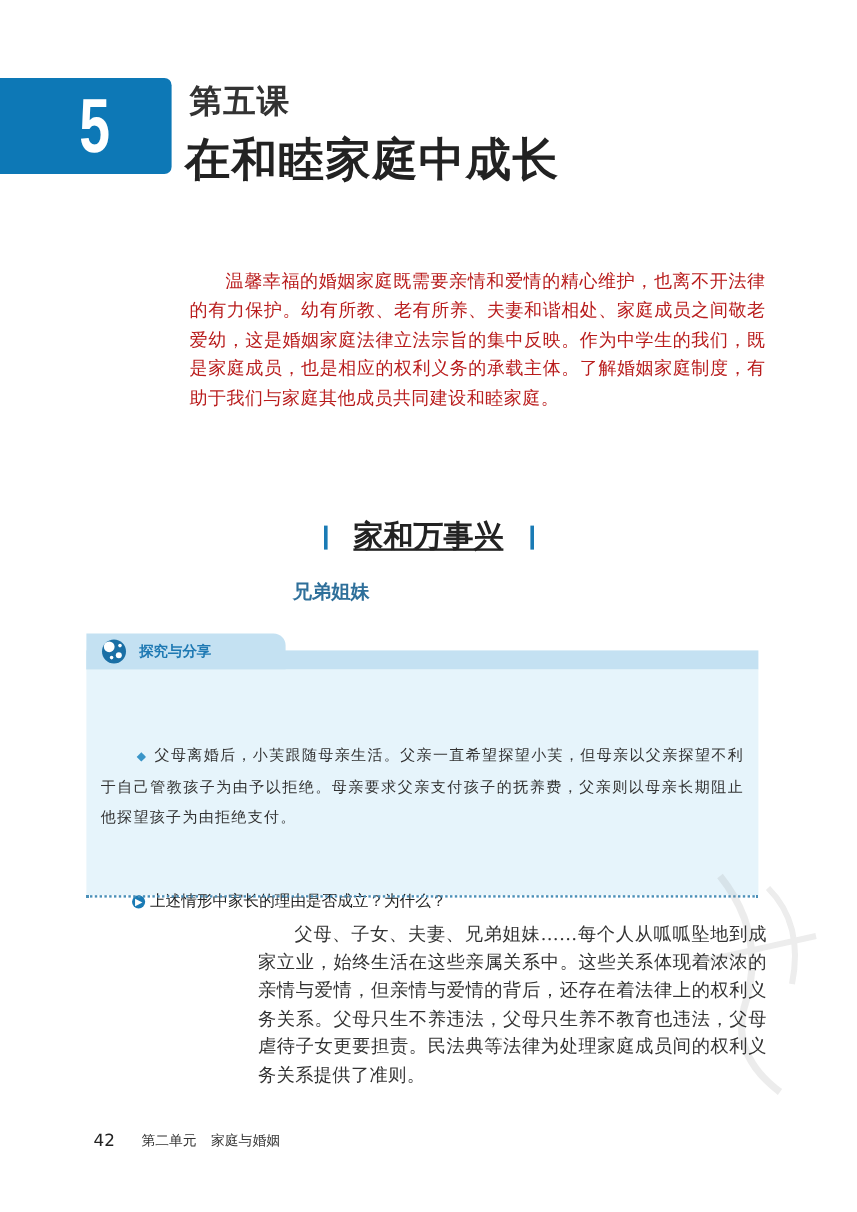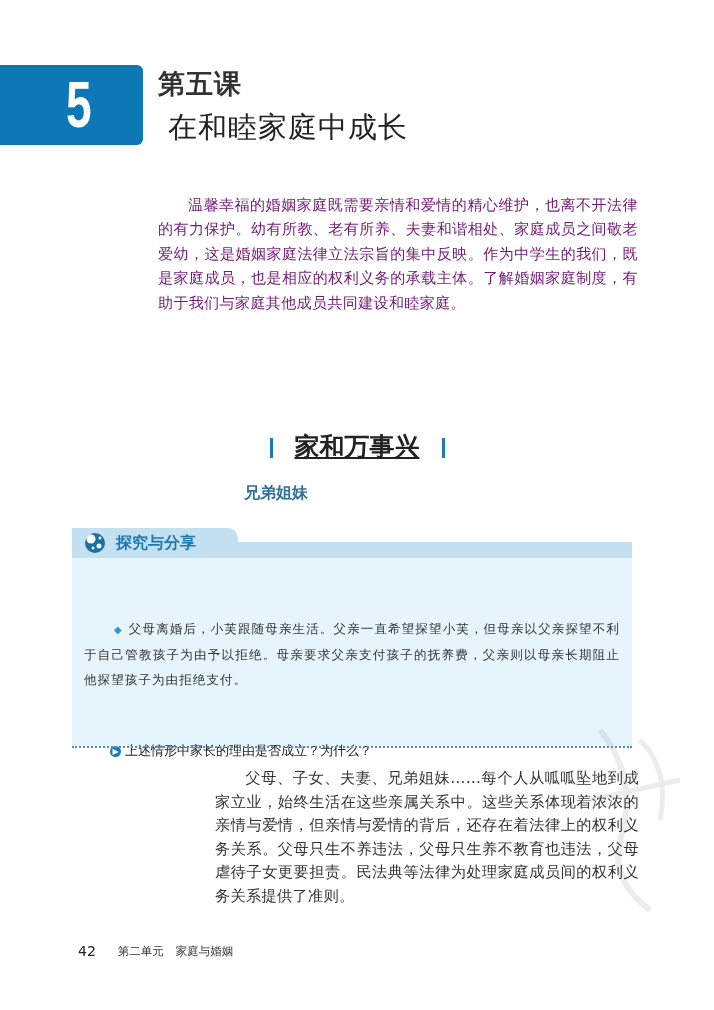--- a/index.html
+++ b/index.html
@@ -10,25 +10,25 @@
     .lesson-badge {
       position:absolute; left:0; top:65px; width:143px; height:80px;
       background:#0d78b6; border-radius:0 6px 6px 0;
       display:flex; align-items:center; justify-content:flex-end; padding-right:46px; box-sizing:border-box;
     }
     .lesson-num {
       color:#fff; font-family:"Liberation Sans Narrow","Liberation Sans", sans-serif; font-weight:bold;
       font-size:64px; line-height:1; transform:scaleX(0.72); transform-origin:center;
     }
     .lesson-sub { position:absolute; left:158px; top:66px; font-size:27px; color:#333; font-weight:bold; letter-spacing:1px; }
-    .lesson-title { position:absolute; left:168px; top:108px; font-size:29px; color:#222; font-weight:normal; letter-spacing:1px; }
+    .lesson-title { position:absolute; left:154px; top:108px; font-size:38px; color:#222; font-weight:bold; letter-spacing:1px; }
 
     .intro {
-      position:absolute; left:158px; top:193px; width:480px;
-      font-size:15px; line-height:24.4px; color:#701a75; text-align:justify;
+      position:absolute; left:158px; top:222px; width:480px;
+      font-size:15px; line-height:24.4px; color:#b91c1c; text-align:justify;
       text-indent:2em; margin:0; letter-spacing:0.4px;
     }
 
     .section-heading {
       position:absolute; left:0; width:714px; top:430px; text-align:center; font-size:25px; font-weight:bold; color:#222;text-decoration:underline;
     }
     .section-heading .bar { display:inline-block; width:3px; height:20px; background:#1a7bb5; vertical-align:-3px; }
     .section-heading .txt { margin:0 22px; }
 
     .subsection {
@@ -36,21 +36,21 @@
       font-family:"DejaVu Serif","Liberation Serif", serif;
     }
 
     .explore-box { position:absolute; left:72px; top:528px; width:560px; height:220px; }
     .explore-tab {
       position:absolute; left:0; top:0; width:166px; height:30px; background:#c4e1f2; border-radius:0 10px 0 0;
       display:flex; align-items:center;
     }
     .explore-strip { position:absolute; left:0; top:14px; width:560px; height:16px; background:#c4e1f2; }
     .explore-icon { margin-left:12px; width:22px; height:22px; position:relative; }
-    .explore-title { margin-left:10px; font-size:16px; font-weight:bold; color:#1e79b3; }
+    .explore-title { margin-left:10px; font-size:12px; font-weight:bold; color:#1e79b3; }
     .explore-body {
       position:absolute; left:0; top:30px; width:560px; height:188px; background:#e6f4fb;
     }
     .explore-dots {
       position:absolute; left:0; top:218px; width:560px; height:0; border-top:2px dotted #4a8fb8;
     }
     .case {
       position:absolute; left:12px; width:536px; margin:0;
       font-family:"DejaVu Serif","Liberation Serif", serif; font-size:12.5px; line-height:25px; color:#333;
       text-indent:2.4em; letter-spacing:1.1px; text-align:justify;
@@ -67,21 +67,21 @@
     .body-text {
       position:absolute; left:215px; top:767px; width:424px; margin:0;
       font-family:"DejaVu Serif","Liberation Serif", serif; font-size:15.2px; line-height:23.6px; color:#333;
       text-indent:2em; text-align:justify; letter-spacing:0.3px;
     }
 
     .watermark {
       position:absolute; left:580px; top:720px; width:110px; height:200px; opacity:0.18;
     }
 
-    .footer { position:absolute; left:78px; top:943px; font-size:13px; color:#222; display:flex; align-items:center; }
+    .footer { position:absolute; left:78px; top:943px; font-size:13px; color:#222; display:flex; align-items:flex-start; }
     .footer .page-num { font-size:14px; margin-right:22px; }
     .footer .unit { font-family:Liberation Serif, serif; font-size:11.5px; color:#333; }
     .footer .unit span + span { margin-left:12px; }
   </style>
 </head>
 <body>
 
 <div class="lesson-badge">
   <span class="lesson-num">5</span>
 </div>

